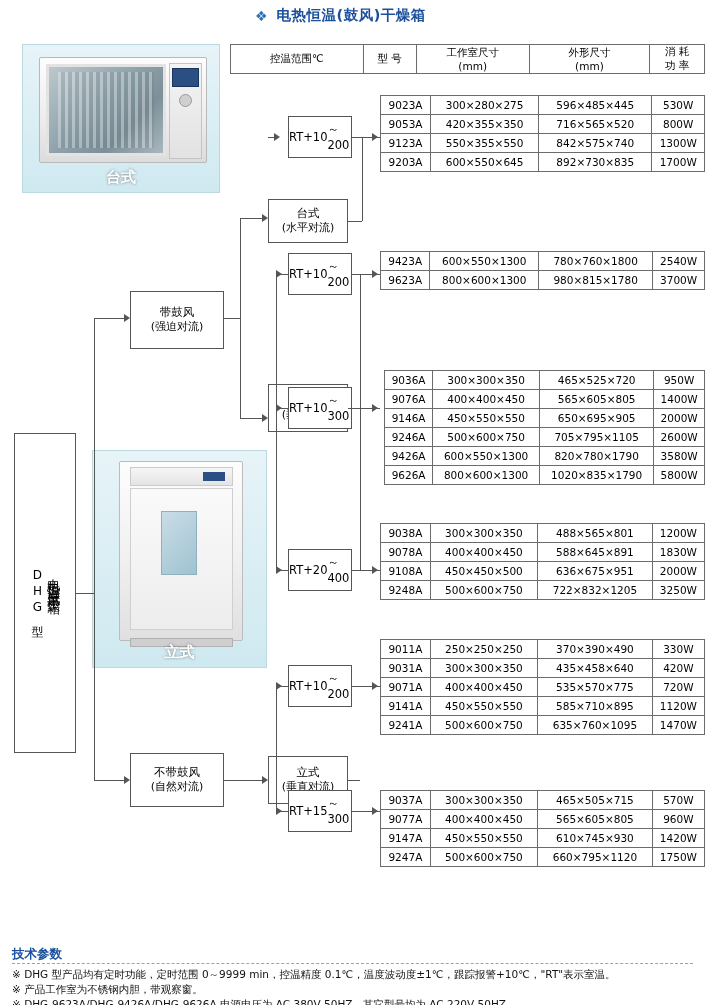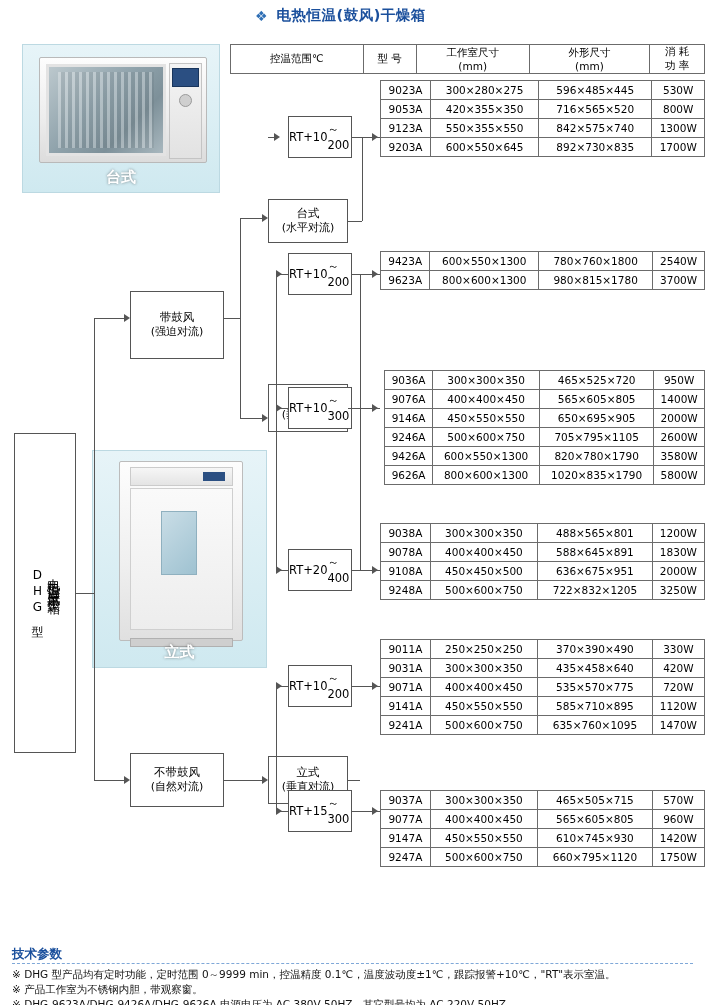--- a/index.html
+++ b/index.html
@@ -203,21 +203,21 @@
     </div>
   </div>
 
   <div class="ln lnh" style="left:76px;top:593px;width:18px;"></div>
   <div class="ln lnv" style="left:94px;top:318px;height:462px;"></div>
   <div class="ln lnh" style="left:94px;top:318px;width:30px;"></div>
   <div class="arrow" style="left:124px;top:314px;"></div>
   <div class="ln lnh" style="left:94px;top:780px;width:30px;"></div>
   <div class="arrow" style="left:124px;top:776px;"></div>
 
-  <div class="fbox" style="left:130px;top:291px;width:94px;height:68px;">
+  <div class="fbox" style="left:130px;top:291px;width:94px;height:58px;">
     <div class="l1">带鼓风</div>
     <div class="l2">(强迫对流)</div>
   </div>
   <div class="fbox" style="left:130px;top:753px;width:94px;height:54px;">
     <div class="l1">不带鼓风</div>
     <div class="l2">(自然对流)</div>
   </div>
 
   <div class="ln lnh" style="left:224px;top:318px;width:16px;"></div>
   <div class="ln lnv" style="left:240px;top:218px;height:200px;"></div>
@@ -325,21 +325,21 @@
         <div>(mm)</div>
       </td>
       <td class="c-power">
         <div>消 耗</div>
         <div>功 率</div>
       </td>
     </tr>
   </tbody>
     </table>
 
-  <table class="spec" style="left:380px;top:80px;">
+  <table class="spec" style="left:380px;top:95px;">
     <tbody>
       <tr>
         <td class="c-model">9023A</td>
         <td class="c-inner">300×280×275</td>
         <td class="c-outer">596×485×445</td>
         <td class="c-power">530W</td>
       </tr>
       <tr>
         <td class="c-model">9053A</td>
         <td class="c-inner">420×355×350</td>

